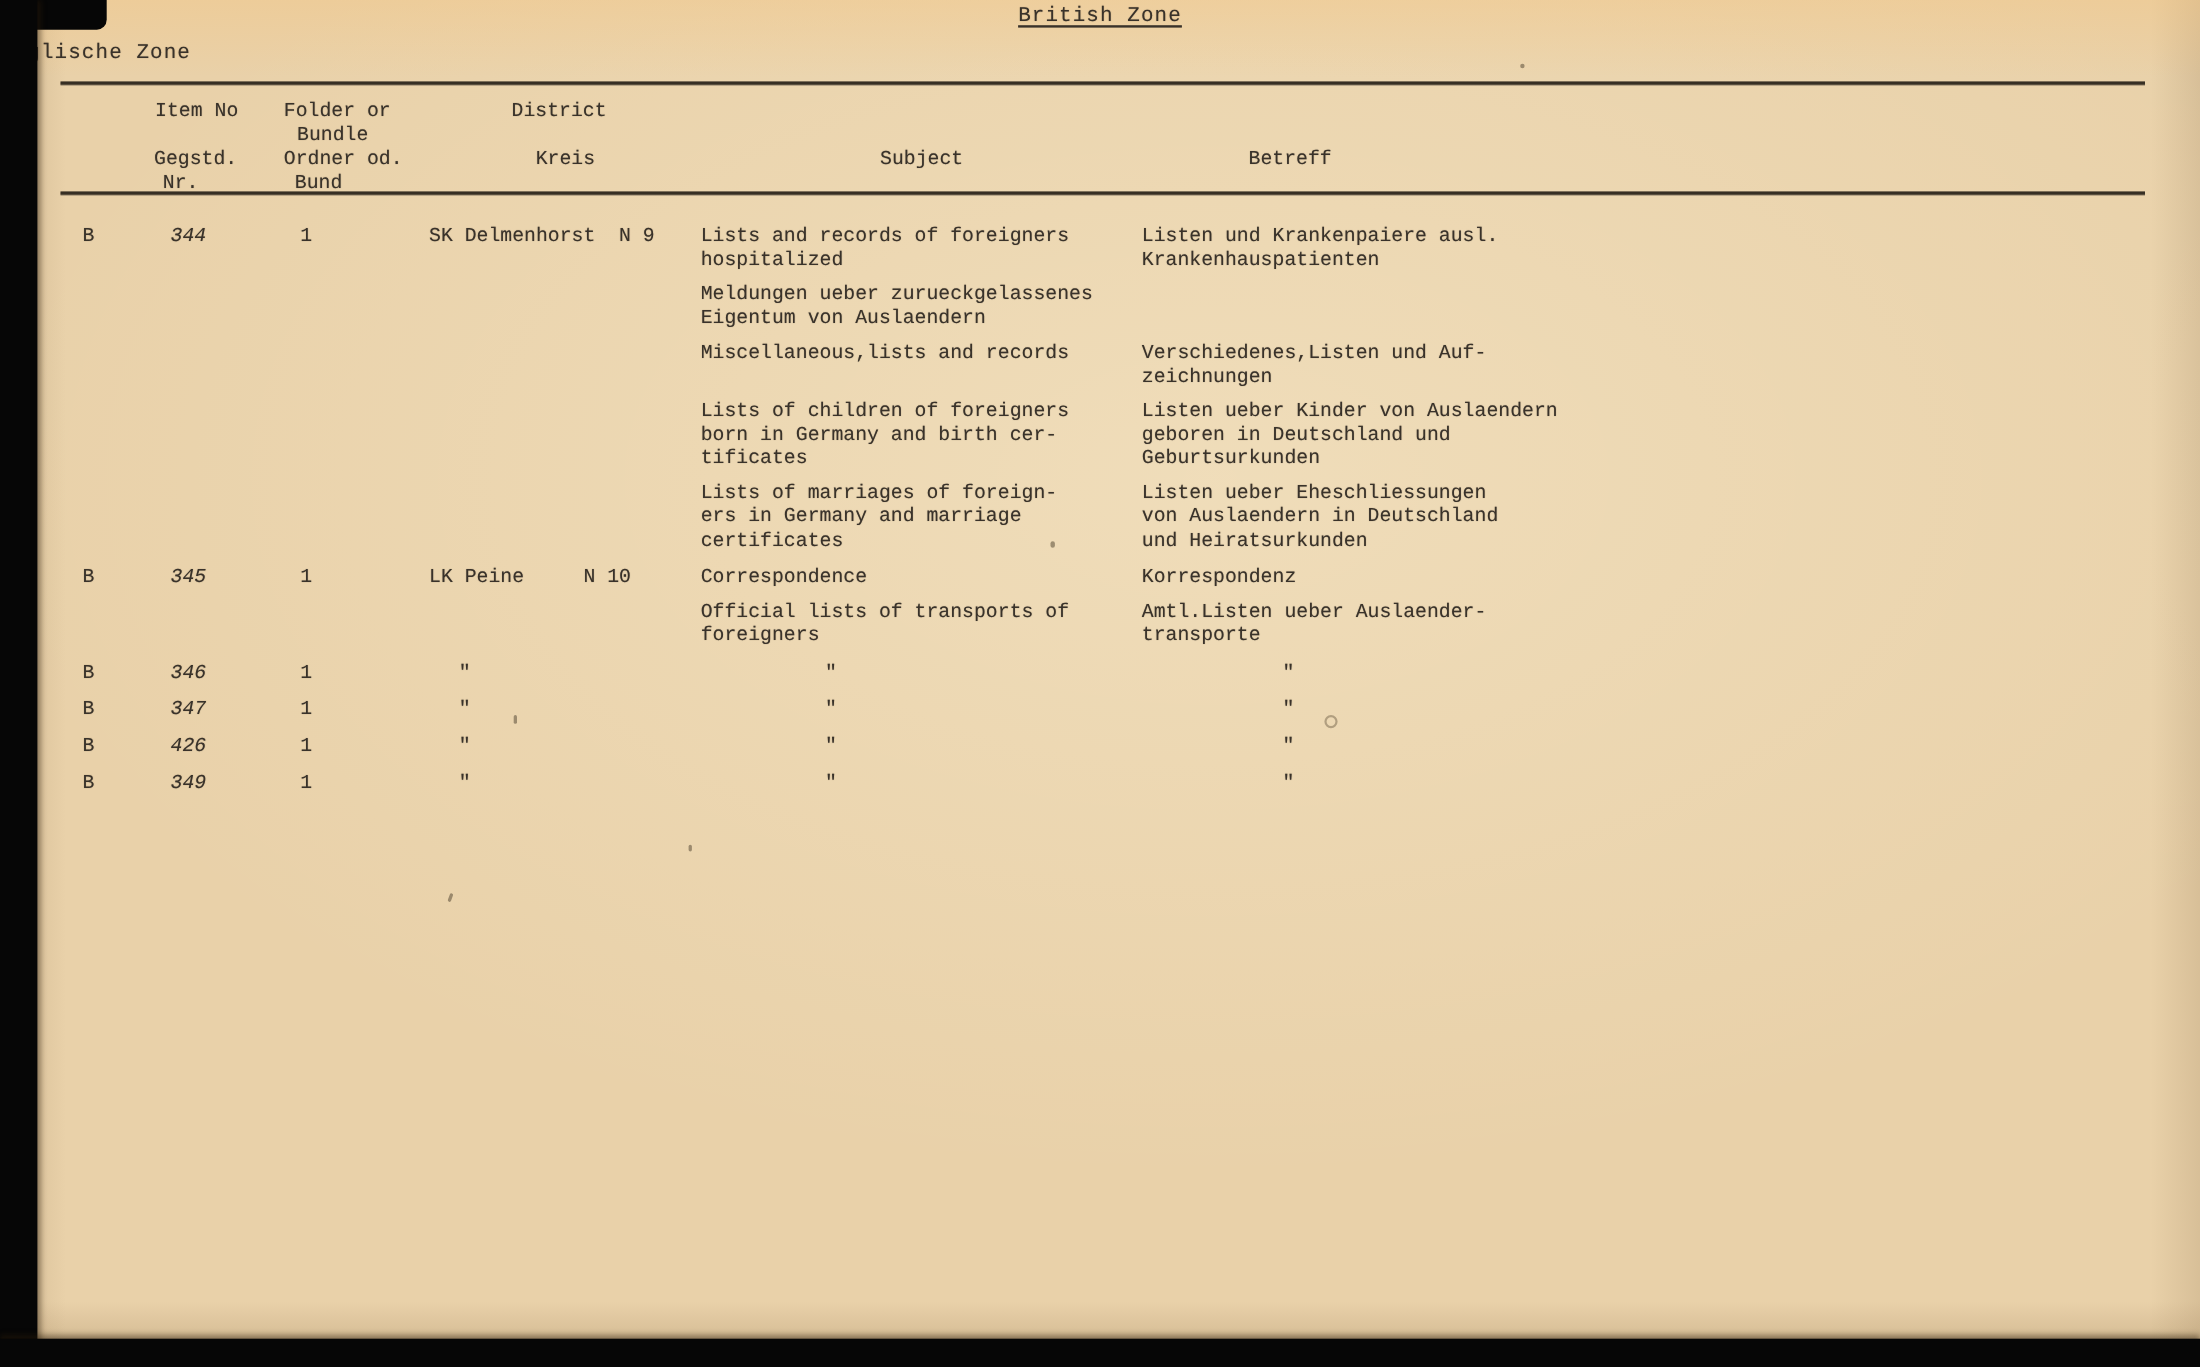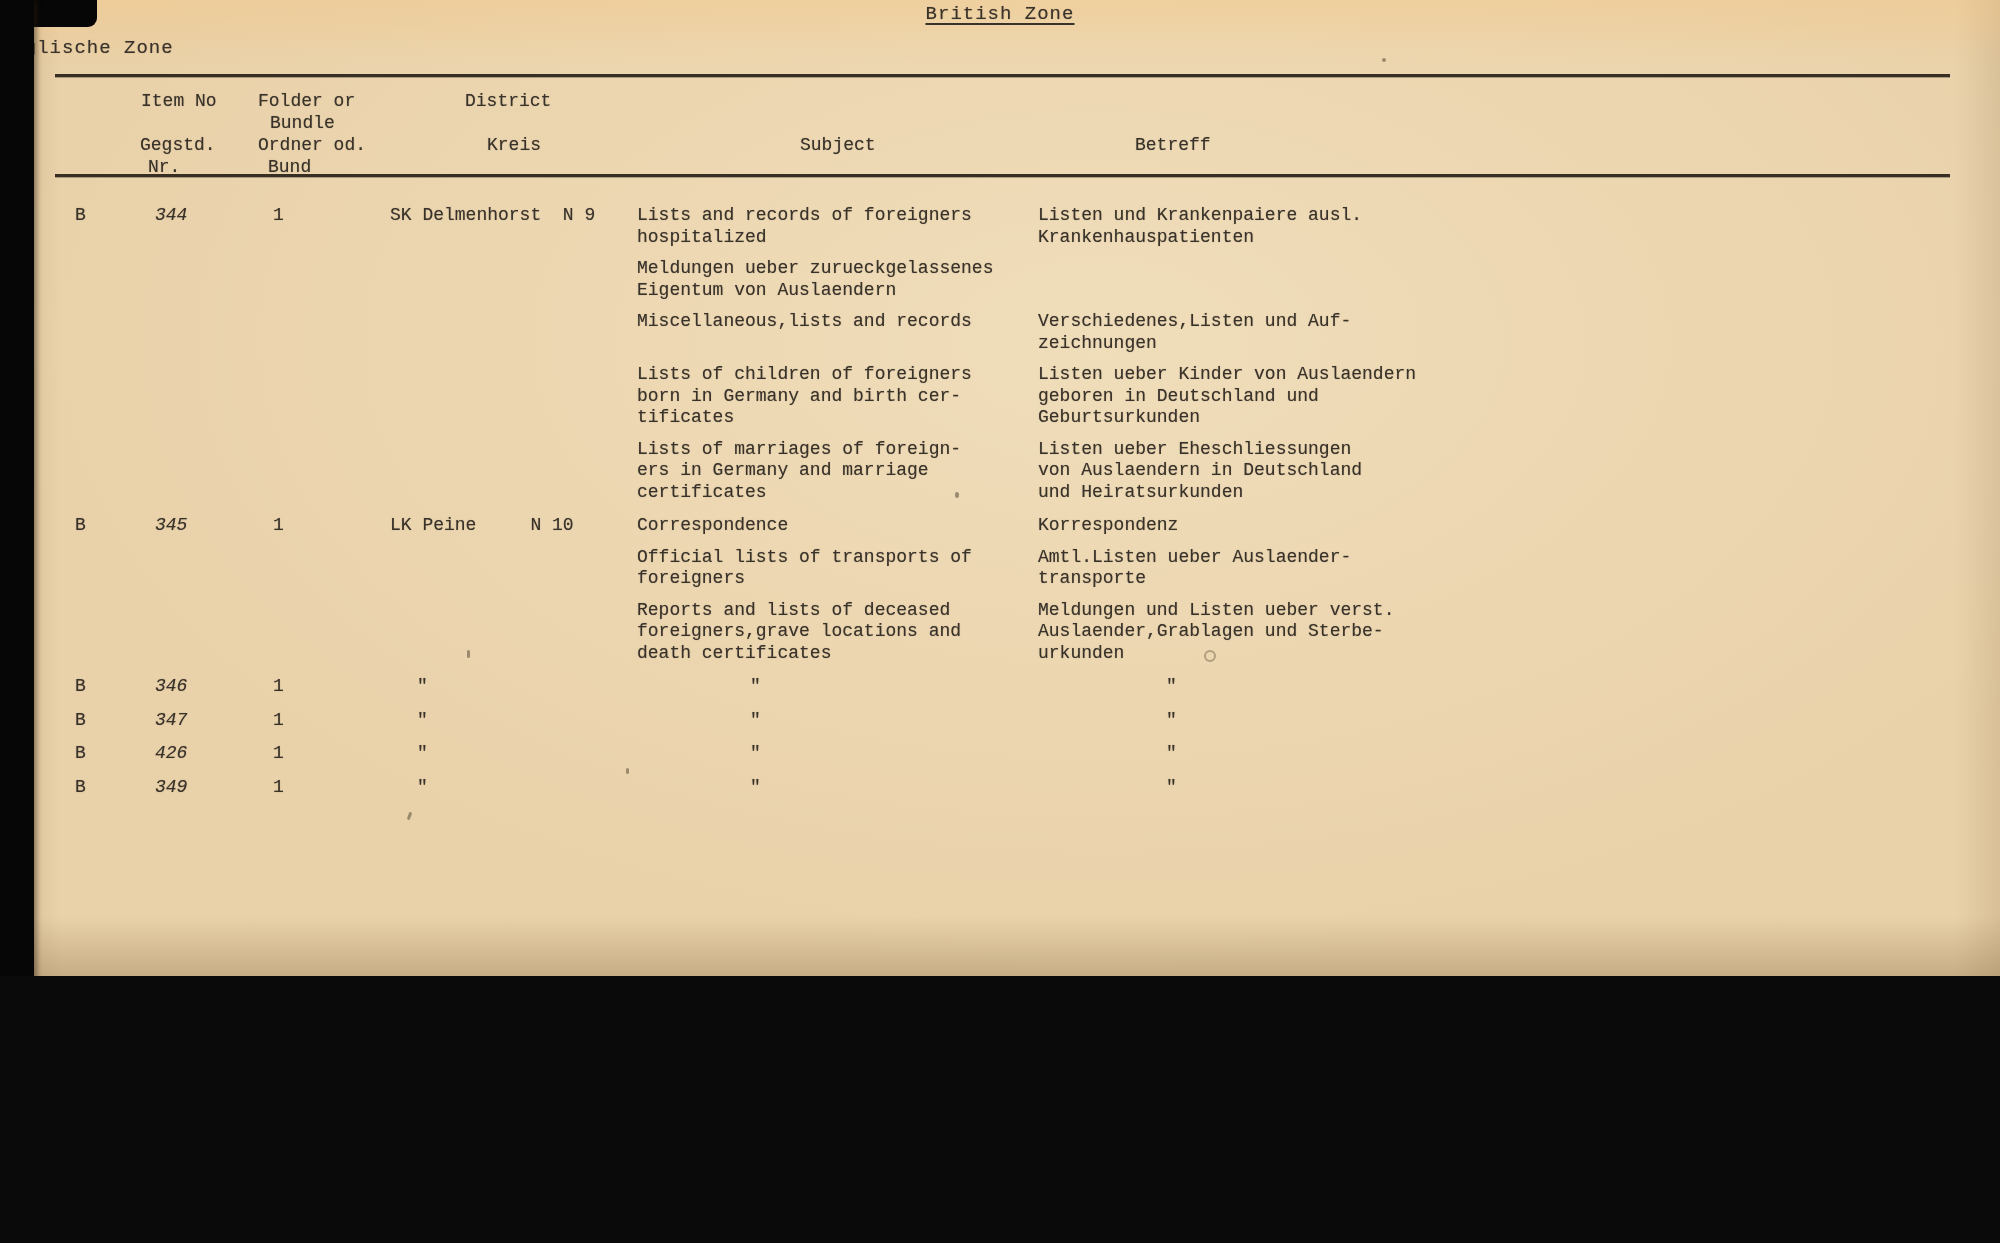--- a/index.html
+++ b/index.html
@@ -1,18 +1,18 @@
 <!DOCTYPE html>
 <html><head>
 <meta charset="utf-8">
 <style>
   * { margin:0; padding:0; box-sizing:border-box; }
   html,body { width:2000px; height:1243px; overflow:hidden; background:#0a0a0a;
               font-family:"Liberation Mono", monospace; }
-  .scan { position:relative; width:2000px; height:976px; background:#050505; overflow:hidden; }
+  .scan { position:relative; width:2000px; height:1243px; background:#050505; overflow:hidden; }
 
   .paper { position:absolute; inset:0; background-color:#e9d1a9; color:#39322a;
     background-image:
       linear-gradient(180deg, rgba(244,196,128,0.38), rgba(244,196,128,0) 70px),
       radial-gradient(ellipse 1500px 850px at 55% 35%, rgba(255,248,224,0.30), rgba(255,248,224,0) 75%),
       linear-gradient(90deg, rgba(110,80,45,0.20), rgba(110,80,45,0) 60px),
       linear-gradient(270deg, rgba(110,80,45,0.14), rgba(110,80,45,0) 45px),
       linear-gradient(0deg, rgba(110,80,45,0.28), rgba(110,80,45,0) 60px);
   }
 
@@ -133,28 +133,20 @@
           <div class="entry">
             <div class="t subject">Correspondence</div>
             <div class="t betreff">Korrespondenz</div>
           </div>
           <div class="entry">
             <div class="t subject">Official lists of transports of
 foreigners</div>
             <div class="t betreff">Amtl.Listen ueber Auslaender-
 transporte</div>
           </div>
-          <div class="entry">
-            <div class="t subject">Reports and lists of deceased
-foreigners,grave locations and
-death certificates</div>
-            <div class="t betreff">Meldungen und Listen ueber verst.
-Auslaender,Grablagen und Sterbe-
-urkunden</div>
-          </div>
         </div>
       </div>
 
       <div class="row ditto">
         <span class="t col col-prefix">B</span>
         <span class="t col col-item">346</span>
         <span class="t col col-folder">1</span>
         <span class="t col col-district">"</span>
         <div class="entries">
           <div class="entry">

